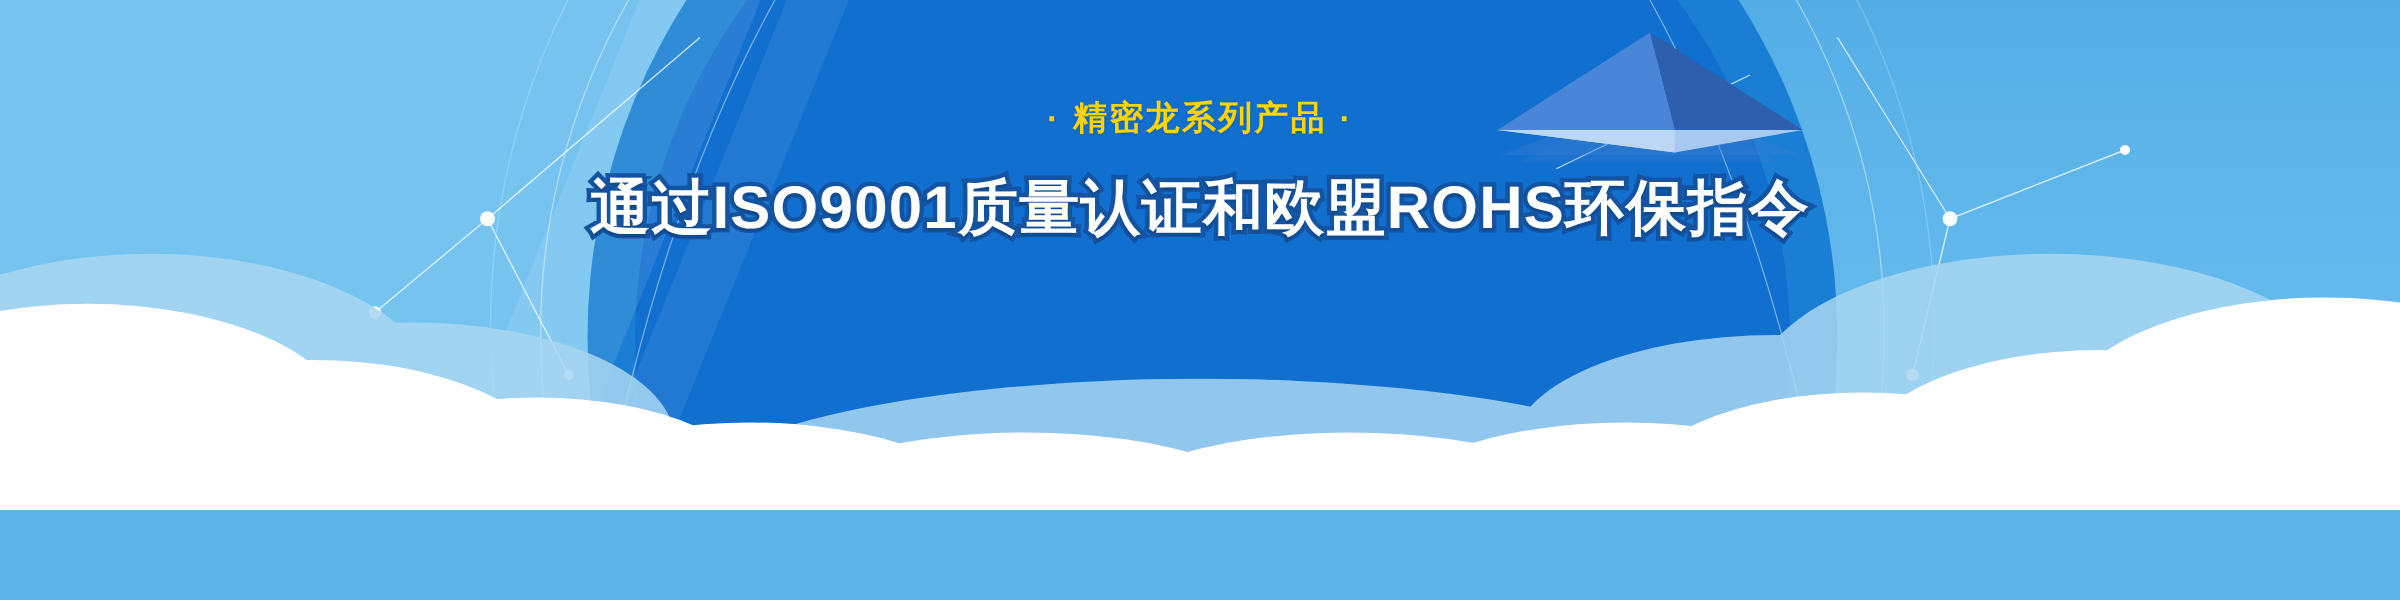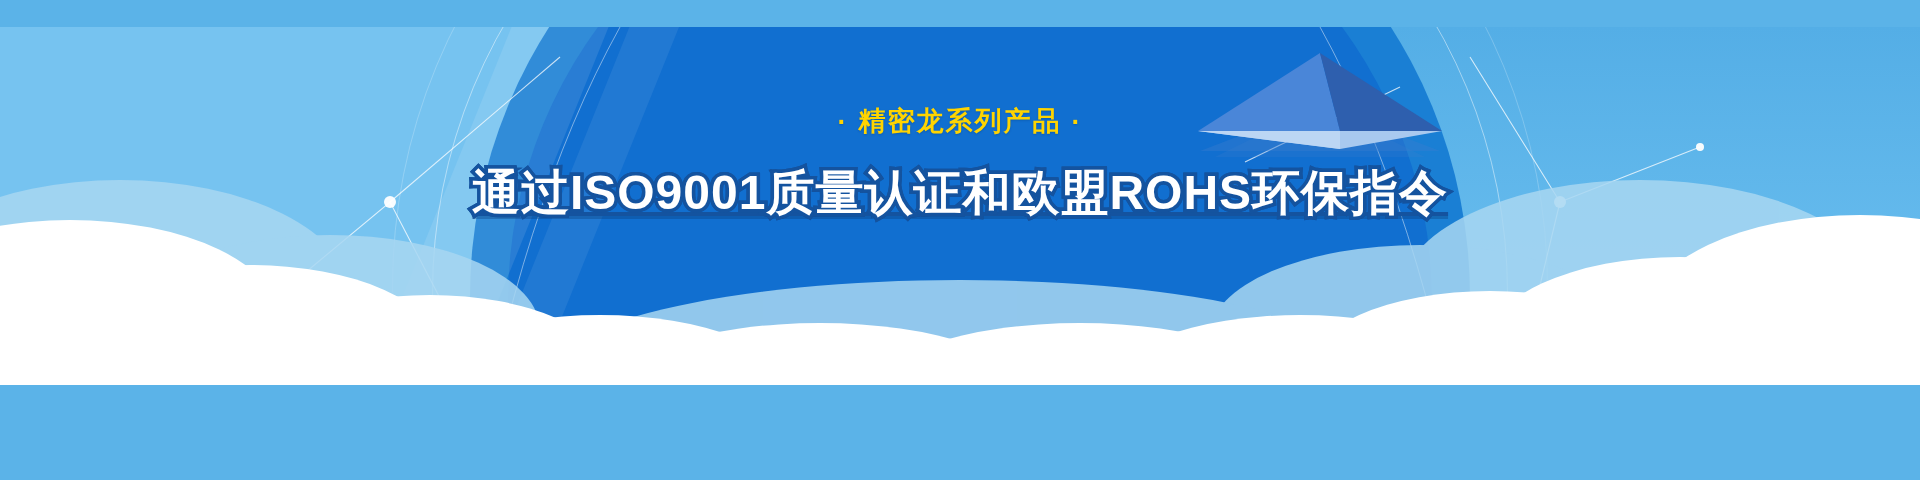--- a/index.html
+++ b/index.html
@@ -1,24 +1,23 @@
 <!DOCTYPE html>
 <html><head>
 <meta charset="utf-8">
 <style>
   * { margin:0; padding:0; box-sizing:border-box; }
   html,body { width:1920px; height:480px; overflow:hidden; background:#5bb3e8; }
   body { font-family:"Liberation Sans","DejaVu Sans",sans-serif; }
 
   #banner {
     position:relative;
-    width:1920px; height:358px;
+    width:1920px; height:408px;
     overflow:hidden;
     background:#0f172a;
-    margin-top:27px;
   }
 
   
   .sky {
     position:absolute; inset:0;
     background:linear-gradient(180deg,#54aee6 0%, #63b9ec 55%, #6fc0ee 100%);
   }
 
   
   .arc {
@@ -125,21 +124,20 @@
     margin-top:22px;
     font-size:48px;
     font-weight:bold;
     color:#ffffff;
     letter-spacing:1px;
     white-space:nowrap;
     -webkit-text-stroke:7px #14539f;
     paint-order:stroke fill;
     text-shadow:0 3px 0 rgba(10,60,120,0.35);
     pointer-events:auto;
-    text-decoration:underline;
   }
 
   .ribbon-wrap {
     position:relative;
     margin-top:34px;
     pointer-events:auto;
   }
   .ribbon-tail-l {
     position:absolute;
     left:-18px; top:-12px;

